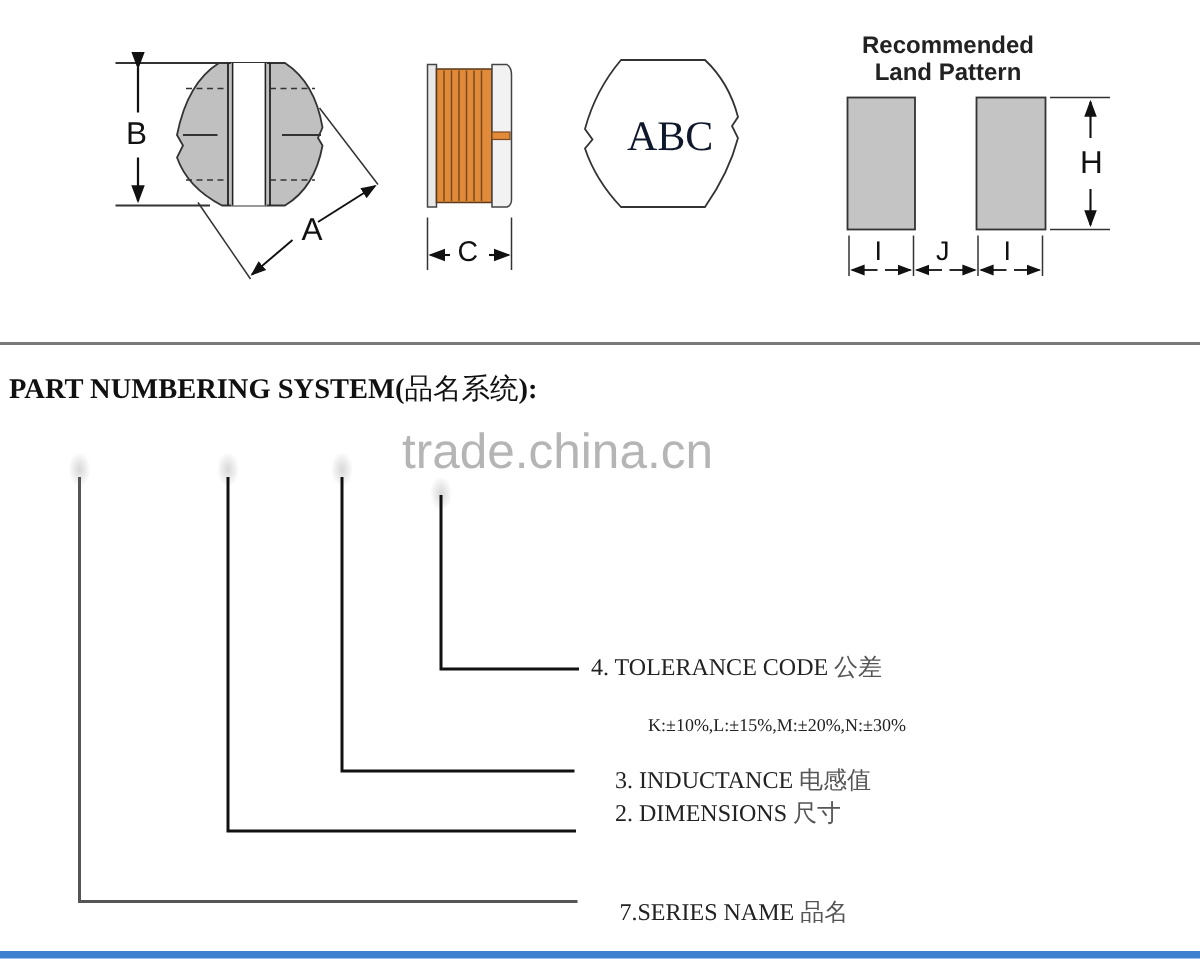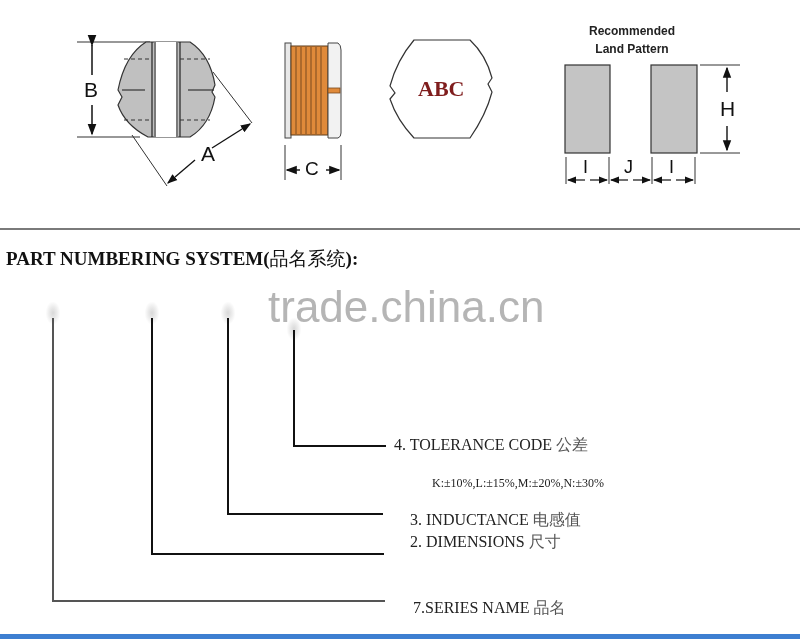--- a/index.html
+++ b/index.html
@@ -1,25 +1,25 @@
 <!DOCTYPE html>
 <html><head>
   <meta charset="utf-8">
   <style>
     html, body { margin: 0; padding: 0; background: #ffffff; }
     body { width: 800px; height: 639px; position: relative; overflow: hidden; font-family: "Liberation Serif", serif; color: #1a1a1a; }
     .abs { position: absolute; }
     svg { position: absolute; left: 0; top: 0; }
     .dim-label { font-family: "Liberation Sans", sans-serif; font-size: 21px; color: #111; }
-    .land-title { font-family: "Liberation Sans", sans-serif; font-weight: bold; font-size: 12px; line-height: 18px; text-align: center; color: #222; width: 160px; }
-    .abc { font-family: "Liberation Serif", serif; font-weight: bold; font-size: 22px; color: #7f1d1d; }
+    .land-title { font-family: "Liberation Sans", sans-serif; font-weight: bold; font-size: 16px; line-height: 18px; text-align: center; color: #222; width: 160px; }
+    .abc { font-family: "Liberation Serif", serif; font-weight: normal; font-size: 28px; color: #0f172a; }
     .rule { position: absolute; left: 0; top: 228px; width: 800px; height: 2px; background: #7a7a7a; }
     .heading { left: 6px; top: 246px; font-family: "Liberation Serif", serif; font-weight: bold; font-size: 19px; color: #111; white-space: nowrap; }
     .heading .cn { font-weight: normal; }
-    .watermark { left: 268px; top: 282px; font-family: "Liberation Sans", sans-serif; font-size: 44px; color: #b5b5b5; letter-spacing: 0px; }
+    .watermark { left: 268px; top: 282px; font-family: "Liberation Sans", sans-serif; font-size: 33px; color: #b5b5b5; letter-spacing: 0px; }
     .item { font-family: "Liberation Serif", serif; font-size: 16px; color: #222; white-space: nowrap; }
     .item .cn { color: #555; }
     .sub { font-family: "Liberation Serif", serif; font-size: 12px; color: #222; white-space: nowrap; }
     .bottom-bar { position: absolute; left: 0; top: 634px; width: 800px; height: 5px; background: #3d7fd1; }
     .fade { position: absolute; width: 14px; height: 22px; background: radial-gradient(ellipse at center, #d8d8d8 0%, #ececec 40%, rgba(255,255,255,0) 75%); }
   </style>
 </head>
 <body>
 
 <svg width="800" height="230">

